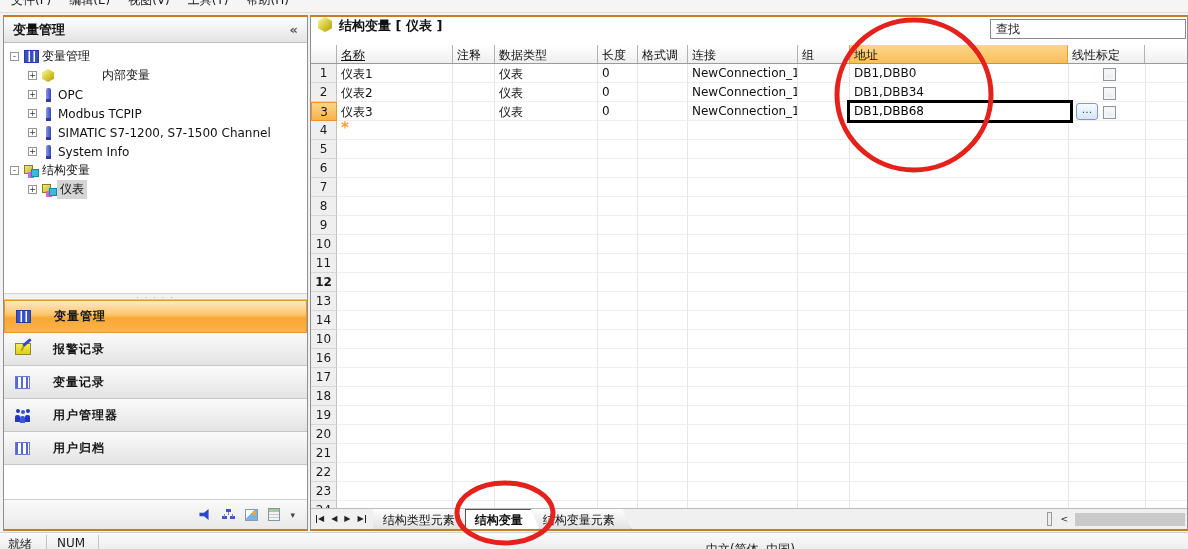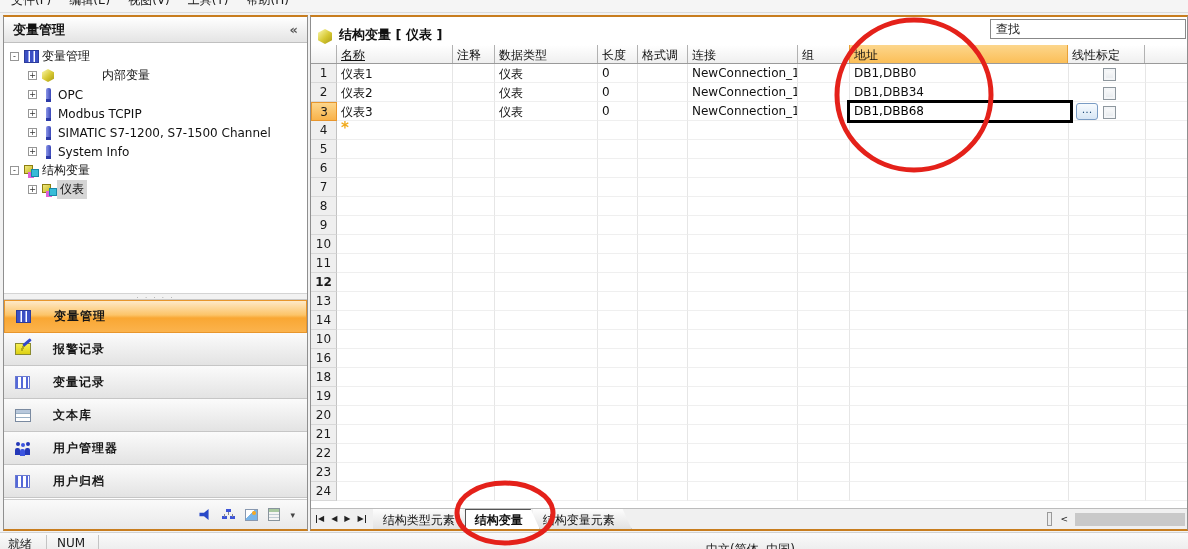--- a/index.html
+++ b/index.html
@@ -93,21 +93,21 @@
     border-radius:50%; background:#f8a820; }
   .ic-form { width:12px; height:13px; border:1px solid #88949c; background:
     linear-gradient(#a8c8a0 3px,transparent 3px),
     repeating-linear-gradient(#f4f4f4 0 2px,#c0ccd4 2px 3px),#eee; }
   .ic-caret { color:#444; font-size:9px; }
 
   
   .right-panel { position:absolute; left:310px; top:15px; width:878px; height:516px;
     background:#fff; border:1px solid #8f8f8f;
     border-top:2px solid #c87d1e; border-bottom:2px solid #c87d1e; }
-  .rp-title { height:27px; display:flex; align-items:flex-end; padding-left:7px;
+  .rp-title { height:27px; display:flex; align-items:flex-start; padding-left:7px;
     font-size:13px; font-weight:bold; color:#111; }
   .rp-title .ic-cube { margin-right:7px; width:14px; height:15px; }
   .rp-search { position:absolute; right:1px; top:2px; width:196px; height:20px;
     border:1px solid #888; background:#fff; font-size:12px; color:#222; padding:1px 5px;
     font-family:inherit; }
 
   .grid { position:absolute; left:0; top:28px; right:0; bottom:21px; overflow:hidden; background:#fff; }
   .grid-header { display:flex; height:19px; background:linear-gradient(#ffffff,#efefef);
     border-bottom:1px solid #9a9a9a; font-size:12px; color:#111; }
   .gh-cell { flex:0 0 auto; border-right:1px solid #b2b2b2; padding:2px 0 0 4px;
@@ -227,26 +227,20 @@
           <div class="nav-ico">
             <div class="ic ic-alarm"></div>
           </div>
           <div class="nav-label">报警记录</div>
         </div>
         <div class="nav-btn">
           <div class="nav-ico">
             <div class="ic ic-bars-light"></div>
           </div>
           <div class="nav-label">变量记录</div>
-        </div>
-        <div class="nav-btn">
-          <div class="nav-ico">
-            <div class="ic ic-textlib"></div>
-          </div>
-          <div class="nav-label">文本库</div>
         </div>
         <div class="nav-btn">
           <div class="nav-ico">
             <div class="ic ic-users"></div>
           </div>
           <div class="nav-label">用户管理器</div>
         </div>
         <div class="nav-btn">
           <div class="nav-ico">
             <div class="ic ic-bars-light"></div>
@@ -495,20 +489,33 @@
           <div class="gr-cell" style="width: 103px;"></div>
           <div class="gr-cell" style="width: 40px;"></div>
           <div class="gr-cell" style="width: 50px;"></div>
           <div class="gr-cell" style="width: 110px;"></div>
           <div class="gr-cell" style="width: 52px;"></div>
           <div class="gr-cell" style="width: 219px;"></div>
           <div class="gr-cell" style="width: 77px;"></div>
           <div class="gr-cell" style="width: 43px;"></div>
         </div>
         <div class="grid-row">
+          <div class="gr-cell gr-num" style="width: 26px;">17</div>
+          <div class="gr-cell" style="width: 116px;"></div>
+          <div class="gr-cell" style="width: 42px;"></div>
+          <div class="gr-cell" style="width: 103px;"></div>
+          <div class="gr-cell" style="width: 40px;"></div>
+          <div class="gr-cell" style="width: 50px;"></div>
+          <div class="gr-cell" style="width: 110px;"></div>
+          <div class="gr-cell" style="width: 52px;"></div>
+          <div class="gr-cell" style="width: 219px;"></div>
+          <div class="gr-cell" style="width: 77px;"></div>
+          <div class="gr-cell" style="width: 43px;"></div>
+        </div>
+        <div class="grid-row">
           <div class="gr-cell gr-num" style="width: 26px;">18</div>
           <div class="gr-cell" style="width: 116px;"></div>
           <div class="gr-cell" style="width: 42px;"></div>
           <div class="gr-cell" style="width: 103px;"></div>
           <div class="gr-cell" style="width: 40px;"></div>
           <div class="gr-cell" style="width: 50px;"></div>
           <div class="gr-cell" style="width: 110px;"></div>
           <div class="gr-cell" style="width: 52px;"></div>
           <div class="gr-cell" style="width: 219px;"></div>
           <div class="gr-cell" style="width: 77px;"></div>

